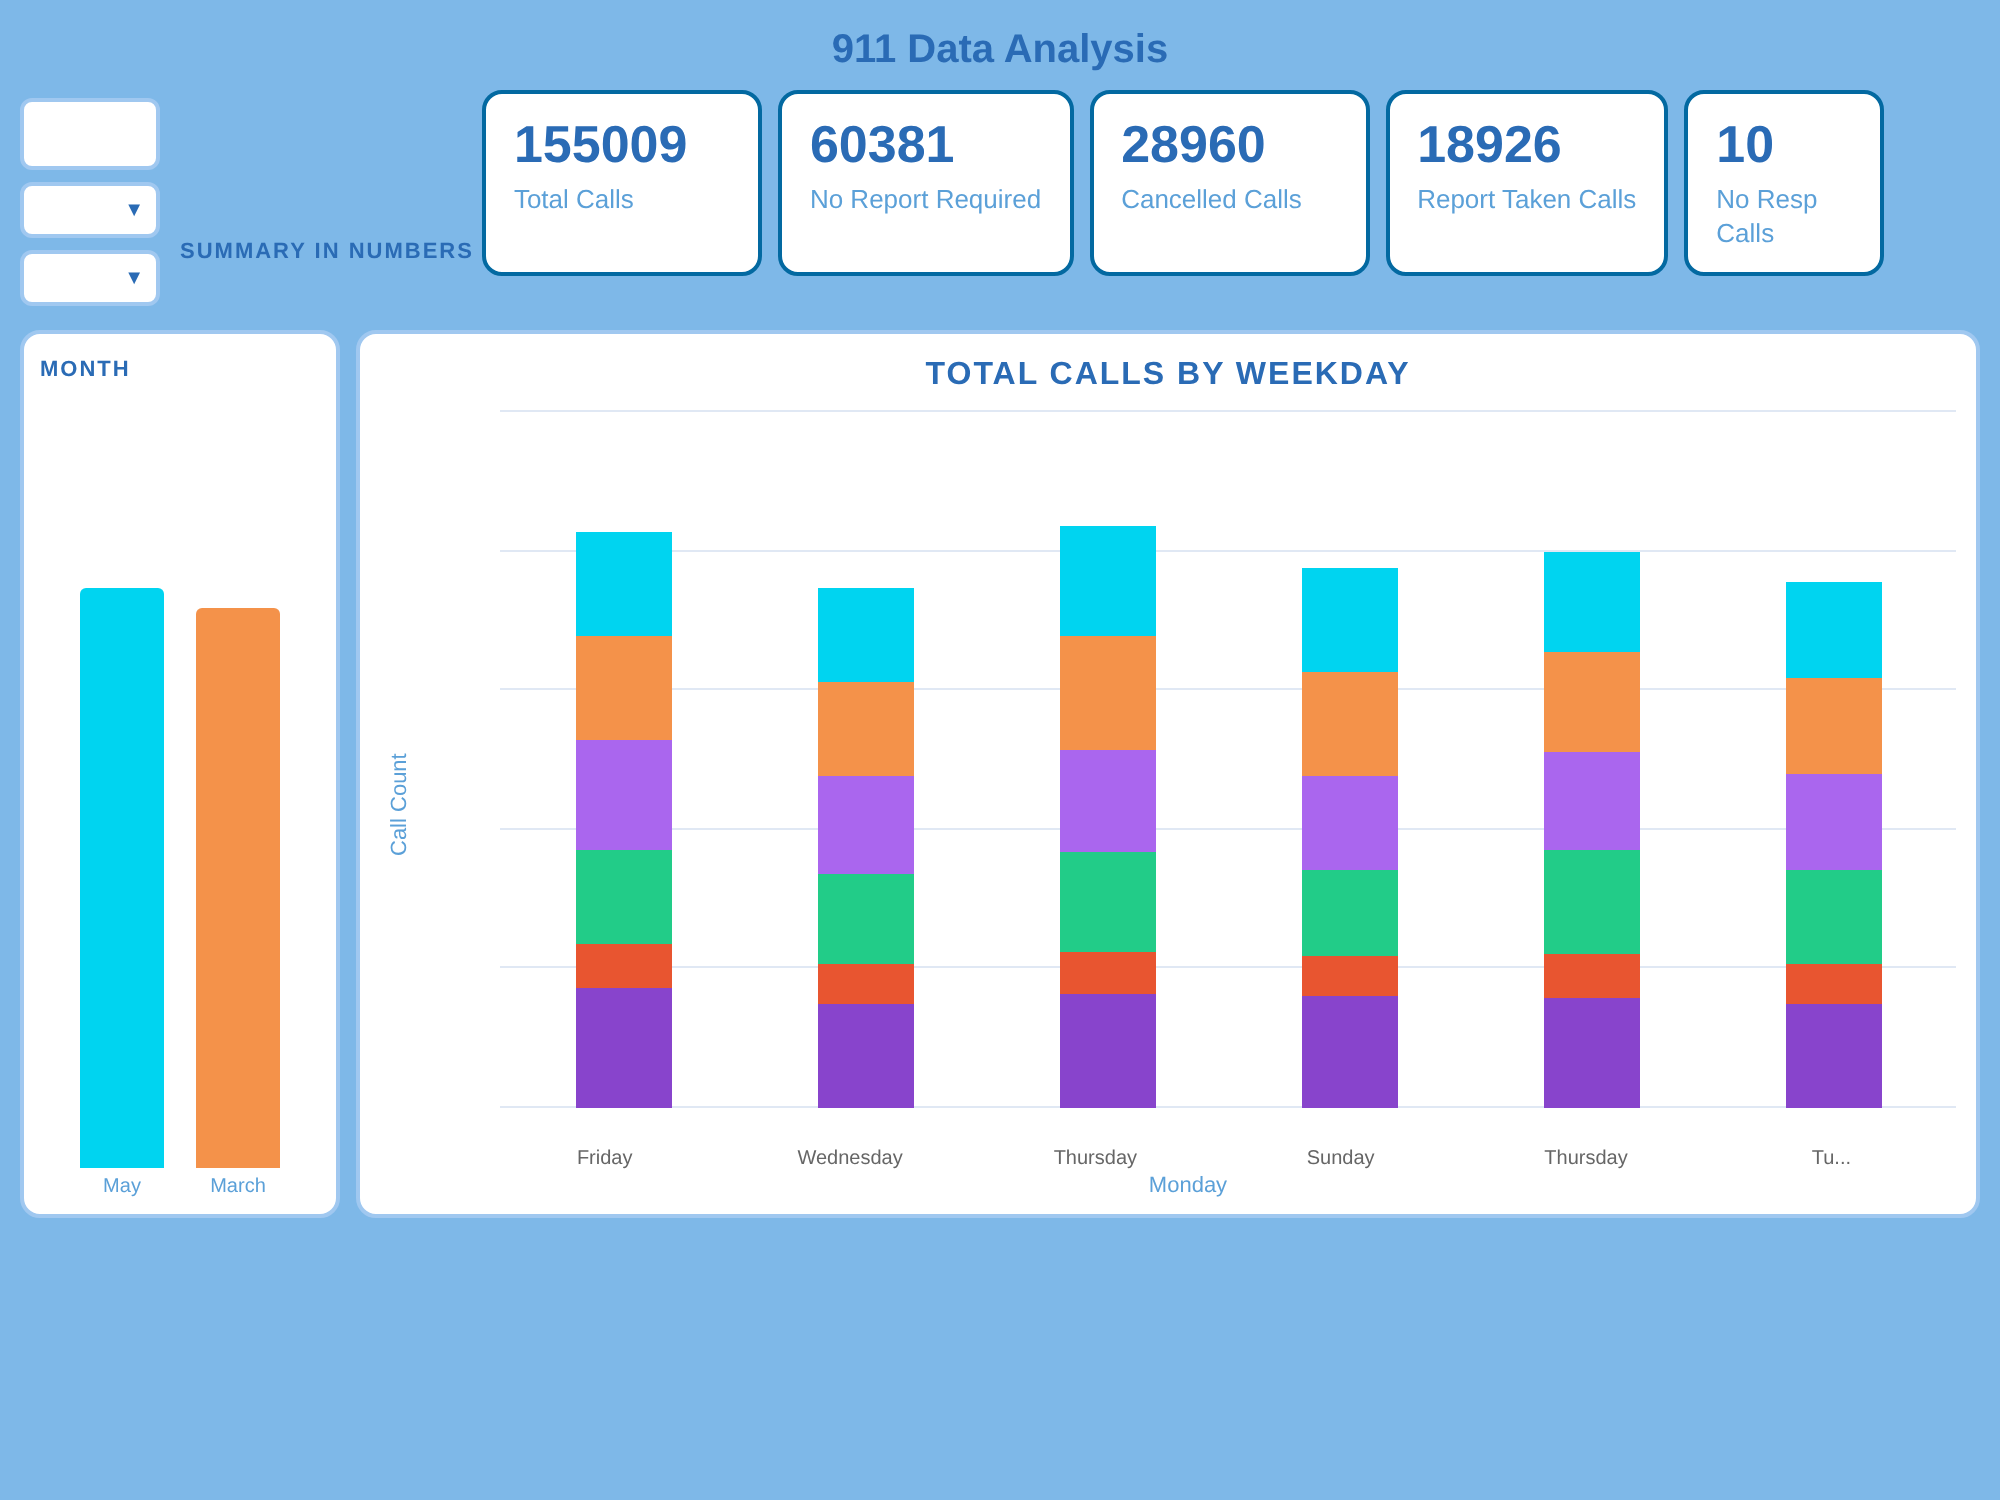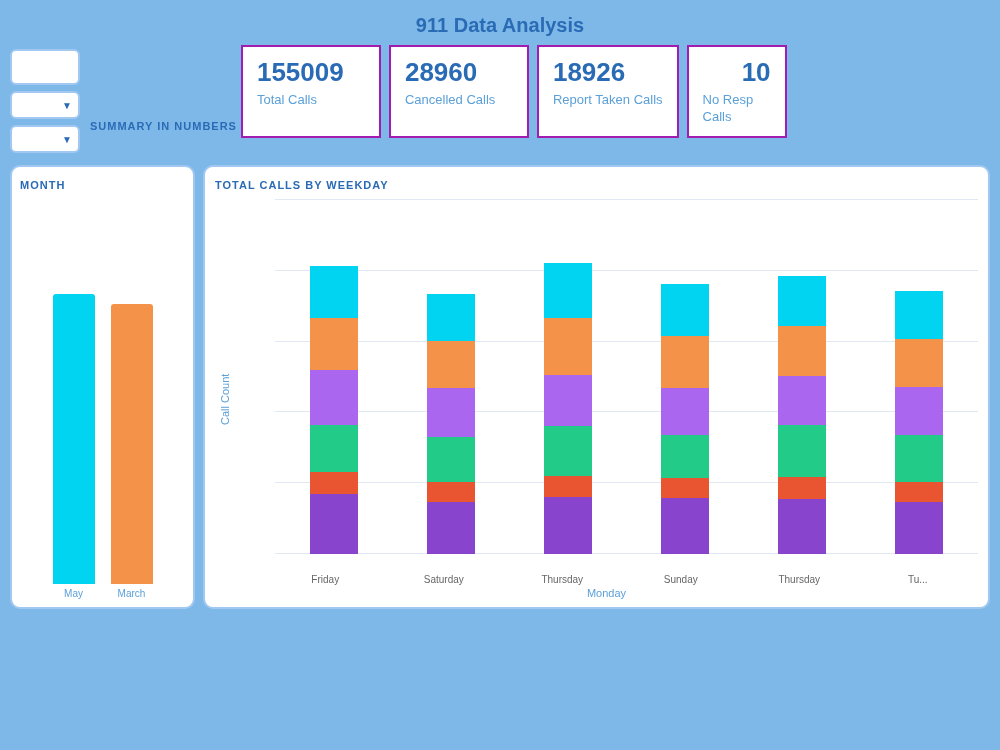--- a/index.html
+++ b/index.html
@@ -76,33 +76,32 @@
 
     .summary-cards {
       display: flex;
       flex-direction: row;
       gap: 8px;
       overflow: hidden;
     }
 
     .summary-card {
       background: white;
-      border: 2px solid #a21caf;
-      border-radius: 0;
+      border: 2px solid #0369a1;
+      border-radius: 10px;
       padding: 10px 14px;
       min-width: 140px;
       display: flex;
       flex-direction: column;
     }
 
     .summary-card.partial {
       min-width: 100px;
       max-width: 100px;
       overflow: hidden;
-      align-items: flex-end;
     }
 
     .summary-number {
       color: #2a6bb5;
       font-size: 26px;
       font-weight: 700;
       margin-bottom: 4px;
     }
 
     .summary-desc {
@@ -114,21 +113,21 @@
     .bottom-area {
       display: flex;
       flex-direction: row;
       padding: 8px 10px;
       gap: 8px;
       height: 460px;
       margin-top: 4px;
     }
 
     .month-panel {
-      width: 185px;
+      width: 160px;
       flex-shrink: 0;
       background: white;
       border: 2px solid #a0c8f0;
       border-radius: 10px;
       padding: 12px 8px 8px 8px;
       display: flex;
       flex-direction: column;
       align-items: center;
     }
 
@@ -174,24 +173,24 @@
       background: white;
       border: 2px solid #a0c8f0;
       border-radius: 10px;
       padding: 12px 10px 8px 10px;
       display: flex;
       flex-direction: column;
     }
 
     .weekday-panel-title {
       color: #2a6bb5;
-      font-size: 11px;
+      font-size: 16px;
       font-weight: 700;
       letter-spacing: 1px;
-      text-align: left;
+      text-align: center;
       margin-bottom: 8px;
     }
 
     .chart-area {
       flex: 1;
       position: relative;
       display: flex;
       flex-direction: column;
     }
 
@@ -335,20 +334,24 @@
       <span class="dropdown-arrow">▼</span>
     </div>
   </div>
 
   <div class="summary-section">
     <div class="summary-label">SUMMARY IN NUMBERS</div>
     <div class="summary-cards" id="summary-cards-container">
         <div class="summary-card">
     <div class="summary-number">155009</div>
     <div class="summary-desc">Total Calls</div>
+  </div>
+        <div class="summary-card">
+    <div class="summary-number">60381</div>
+    <div class="summary-desc">No Report Required</div>
   </div>
         <div class="summary-card">
     <div class="summary-number">28960</div>
     <div class="summary-desc">Cancelled Calls</div>
   </div>
         <div class="summary-card">
     <div class="summary-number">18926</div>
     <div class="summary-desc">Report Taken Calls</div>
   </div>
         <div class="summary-card partial">
@@ -451,21 +454,21 @@
                     <div class="stacked-segment" style="height: 48px; background-color: rgb(170, 102, 238);"></div>
                     <div class="stacked-segment" style="height: 47px; background-color: rgb(34, 204, 136);"></div>
                     <div class="stacked-segment" style="height: 20px; background-color: rgb(232, 85, 48);"></div>
                     <div class="stacked-segment" style="height: 52px; background-color: rgb(136, 68, 204);"></div>
                   </div>
                 </div>
               </div>
           </div>
           <div class="x-axis-labels" id="x-labels-container">
               <div class="x-label-item">Friday</div>
-              <div class="x-label-item">Saturday</div>
+              <div class="x-label-item">Wednesday</div>
               <div class="x-label-item">Thursday</div>
               <div class="x-label-item">Sunday</div>
               <div class="x-label-item">Thursday</div>
               <div class="x-label-item">Tu...</div>
             </div>
           <div class="x-axis-title">Monday</div>
         </div>
       </div>
     </div>
   </div>

